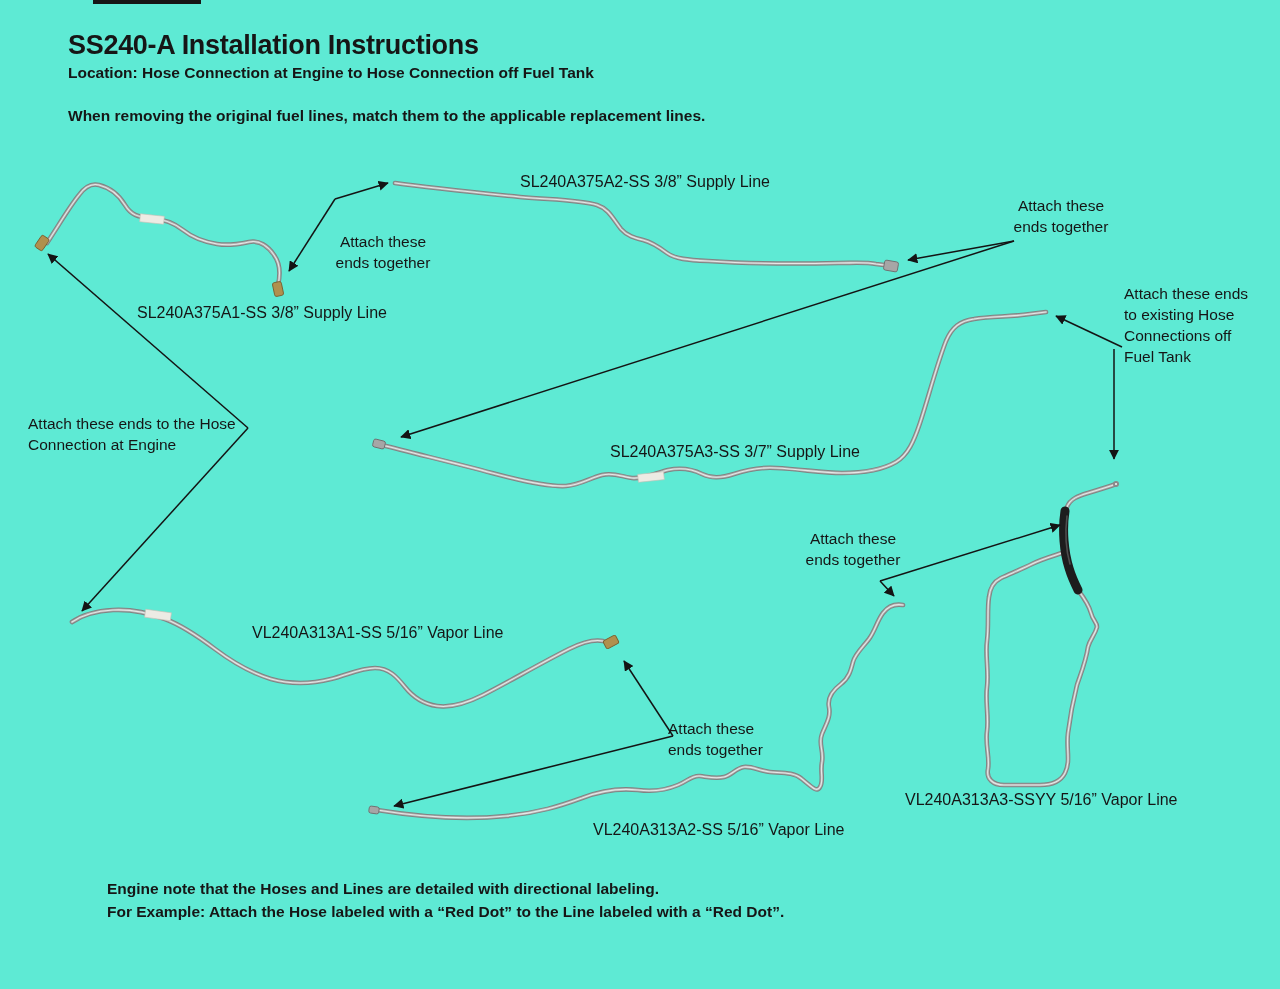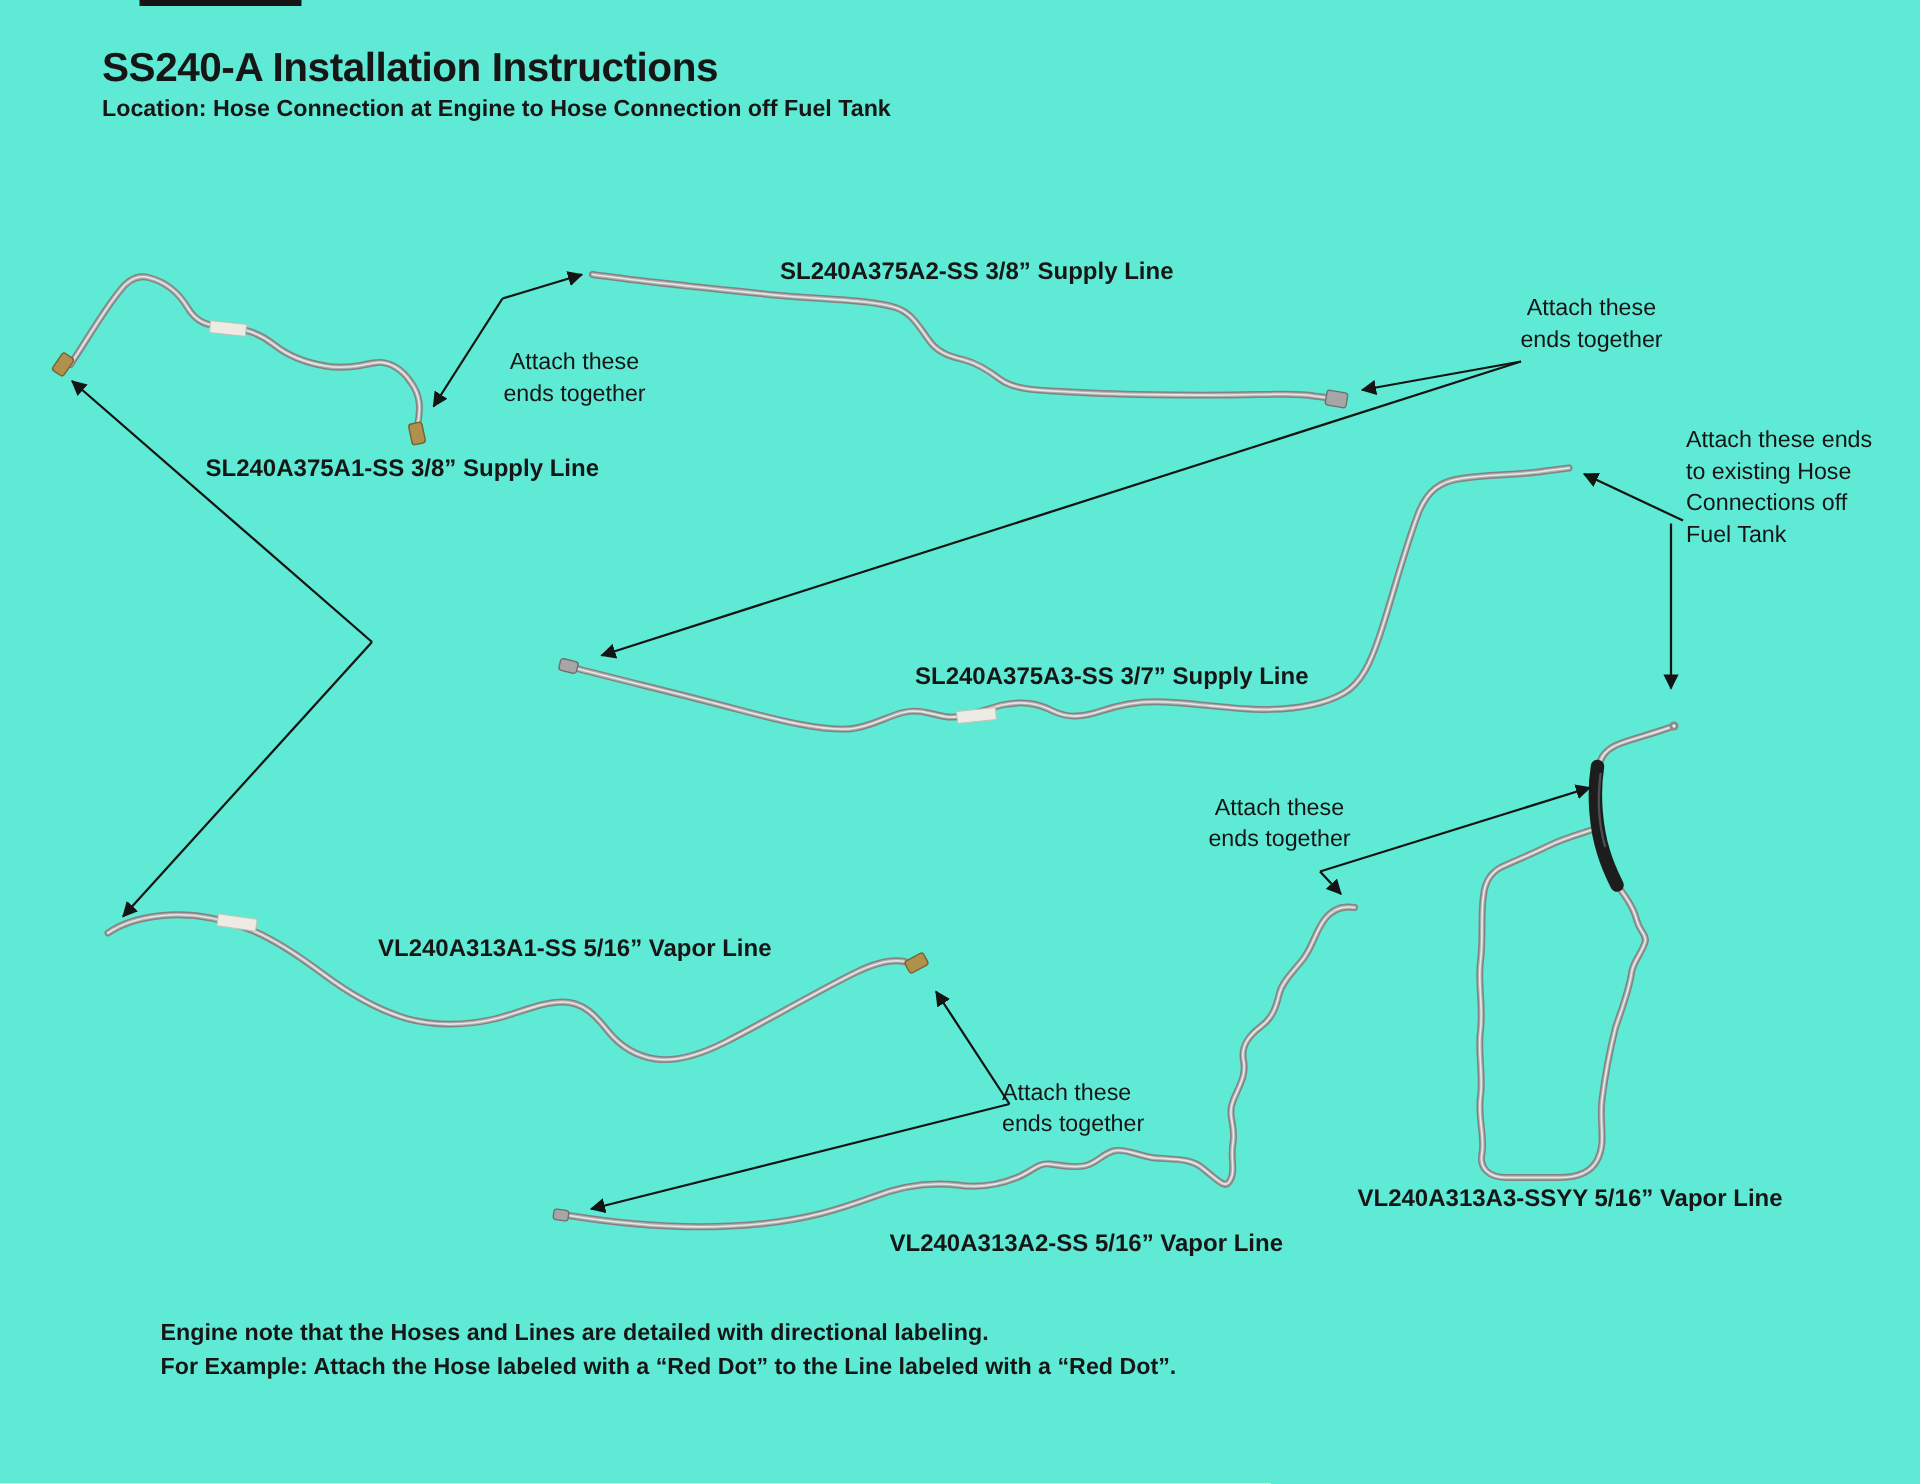--- a/index.html
+++ b/index.html
@@ -5,21 +5,21 @@
   html,body { margin:0; padding:0; background:#ffffff; }
   .page {
     position:relative; width:1280px; height:989px; background:#5eead4;
     font-family:"Liberation Sans", sans-serif; color:#161616; overflow:hidden;
   }
   .scan-bar { position:absolute; left:93px; top:0; width:108px; height:4px; background:#161616; }
   .title { position:absolute; left:68px; top:12px; font-size:27px; font-weight:bold; letter-spacing:-0.3px; }
   .subhead { position:absolute; font-size:15.5px; font-weight:bold; }
   .loc { left:68px; top:64px; }
   .intro { left:68px; top:107px; }
-  .lbl { position:absolute; font-size:16px; white-space:nowrap;font-weight:bold; }
+  .lbl { position:absolute; font-size:16px; white-space:nowrap; }
   .note { position:absolute; font-size:15.5px; line-height:21px; }
   .note.center { text-align:center; }
   .footer { position:absolute; left:107px; top:878px; font-size:15.5px; font-weight:bold; line-height:22.5px; }
   svg.diagram { position:absolute; left:0; top:0; }
   .tube-base { stroke:#828282; stroke-width:4.6; fill:none; stroke-linecap:round; stroke-linejoin:round; }
   .tube-mid  { stroke:#aeaeae; stroke-width:2.6; fill:none; stroke-linecap:round; stroke-linejoin:round; }
   .tube-hi   { stroke:#e7e7e7; stroke-width:1.1; fill:none; stroke-linecap:round; stroke-linejoin:round; }
   .sleeve    { stroke:#1d1d1d; stroke-width:9; fill:none; stroke-linecap:round; }
   .sleeve-hi { stroke:#4e4e4e; stroke-width:1.6; fill:none; stroke-linecap:round; }
   .arrow     { stroke:#141414; stroke-width:1.5; fill:none; }
@@ -29,20 +29,21 @@
 </style>
 </head>
 <body>
 
 <div class="page">
 
   <div class="scan-bar"></div>
 
   <h1 class="title">SS240-A Installation Instructions</h1>
   <div class="subhead loc">Location: Hose Connection at Engine to Hose Connection off Fuel Tank</div>
+  <div class="subhead intro">When removing the original fuel lines, match them to the applicable replacement lines.</div>
 
   <svg class="diagram" width="1280" height="989" viewBox="0 0 1280 989">
     <defs>
       <marker id="ah" viewBox="0 0 10 10" refX="9.2" refY="5" markerWidth="6.8" markerHeight="6.8" orient="auto-start-reverse">
         <path d="M0,0 L10,5 L0,10 z" fill="#141414"></path>
       </marker>
       <path id="tA1" fill="none" d="M47,243 C62,220 70,206 79,195 C84,188 91,183 99,185 C111,188 119,195 125,205 C131,215 138,217 150,218 C163,219 173,222 183,230 C193,238 205,242 217,244 C229,246 239,244 249,242 C259,240 268,246 274,255 C280,263 281,272 278,285"></path>
       <path id="tA2" fill="none" d="M395,183 C430,188 480,193 520,197 C556,200 580,200 597,205 C609,209 613,219 621,229 C627,236 635,238 643,240 C651,242 659,247 667,253 C675,259 688,260 708,261 C738,263 795,264 838,263 C854,263 866,262 876,264 L884,265"></path>
       <path id="tA3" fill="none" d="M382,445 C412,453 455,463 492,473 C522,481 548,487 566,486 C580,485 590,478 602,475 C614,472 622,477 632,478 C644,479 656,473 668,470 C682,467 692,469 702,474 C712,479 722,478 734,474 C746,470 760,467 776,468 C800,469 822,473 842,473 C862,473 882,470 896,462 C908,455 914,441 920,423 C928,399 936,367 946,341 C952,327 960,321 974,319 C992,316 1012,317 1030,314 L1046,312"></path>
       <path id="tVA1" fill="none" d="M72,622 C82,615 96,611 113,610 C131,609 149,613 165,619 C181,625 199,637 215,649 C231,661 251,673 271,679 C289,684 311,684 331,679 C347,675 361,668 375,668 C389,668 397,677 405,687 C413,697 423,704 437,706 C451,708 467,703 483,695 C505,684 541,663 569,649 C581,643 593,639 603,641"></path>
@@ -123,20 +124,21 @@
   <div class="lbl" style="left:137px; top:304px;">SL240A375A1-SS 3/8” Supply Line</div>
   <div class="lbl" style="left:610px; top:443px;">SL240A375A3-SS 3/7” Supply Line</div>
   <div class="lbl" style="left:252px; top:624px;">VL240A313A1-SS 5/16” Vapor Line</div>
   <div class="lbl" style="left:905px; top:791px;">VL240A313A3-SSYY 5/16” Vapor Line</div>
   <div class="lbl" style="left:593px; top:821px;">VL240A313A2-SS 5/16” Vapor Line</div>
 
   <div class="note center" style="left:327px; top:231px; width:112px;">Attach these ends together</div>
   <div class="note center" style="left:1006px; top:195px; width:110px;">Attach these ends together</div>
   <div class="note center" style="left:798px; top:528px; width:110px;">Attach these ends together</div>
   <div class="note" style="left:668px; top:718px; width:120px;">Attach these ends together</div>
+  <div class="note" style="left:28px; top:413px; width:215px;">Attach these ends to the Hose Connection at Engine</div>
   <div class="note" style="left:1124px; top:283px; width:138px;">Attach these ends to existing Hose Connections off Fuel Tank</div>
 
   <div class="footer">
     <div>Engine note that the Hoses and Lines are detailed with directional labeling.</div>
     <div>For Example: Attach the Hose labeled with a “Red Dot” to the Line labeled with a “Red Dot”.</div>
   </div>
 
 </div>
 
 </body></html>

